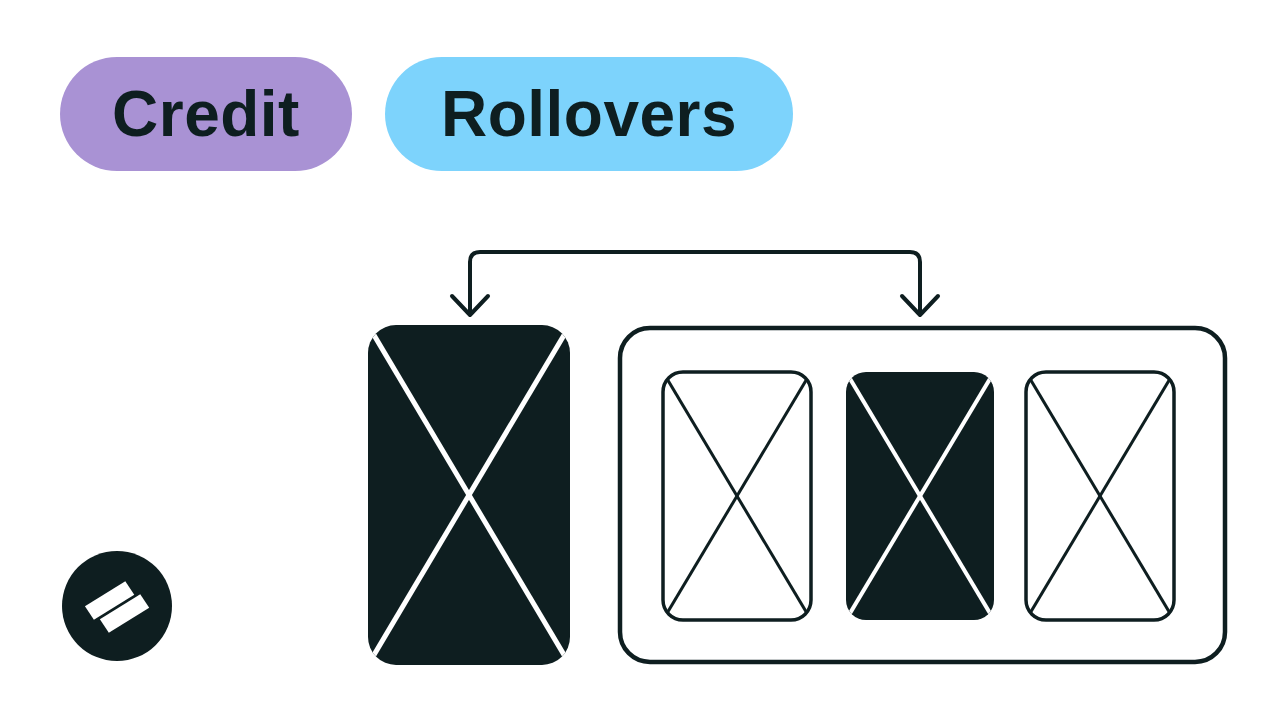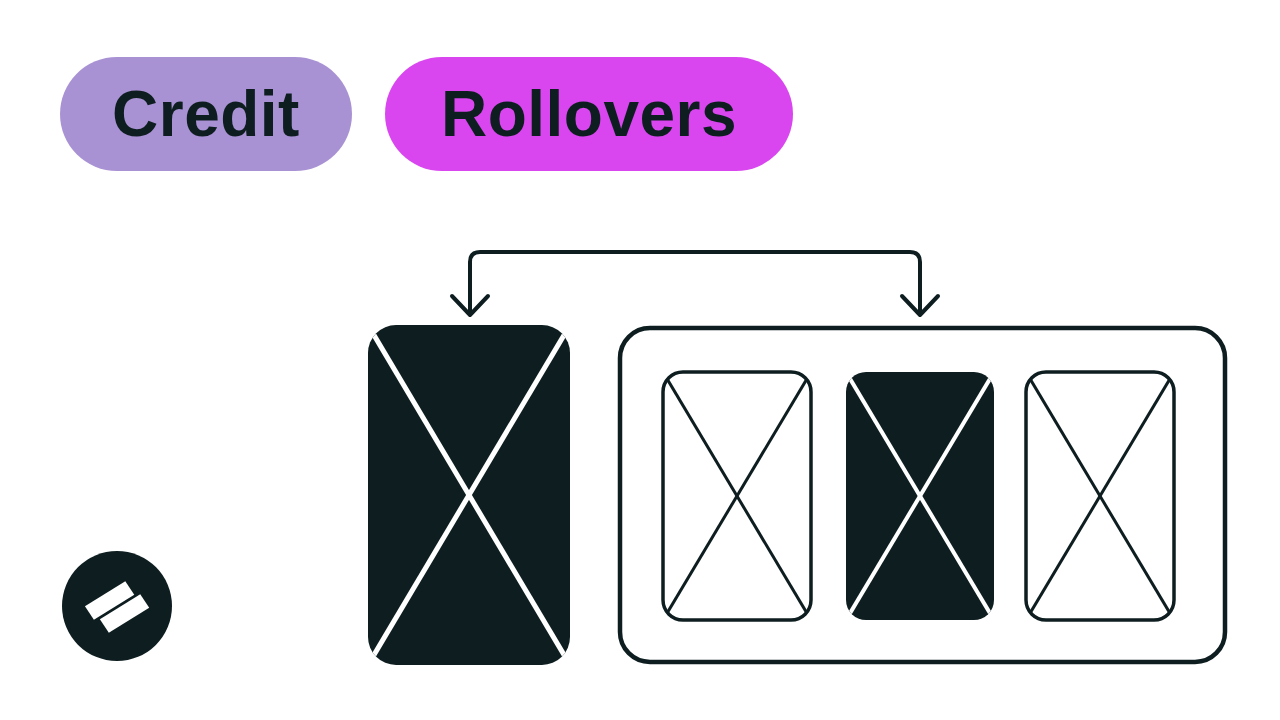--- a/index.html
+++ b/index.html
@@ -23,21 +23,21 @@
     display: flex;
     align-items: center;
     justify-content: center;
     color: #0e1e20;
     font-size: 64px;
     font-weight: 600;
     letter-spacing: 0.5px;
     white-space: nowrap;
   }
   .badge-credit   { background: #a992d4; padding: 0 52px; }
-  .badge-rollovers{ background: #d946ef; padding: 8px 56px; }
+  .badge-rollovers{ background: #7dd3fc; padding: 8px 56px; }
 
   .diagram-layer {
     position: absolute;
     left: 0; top: 0;
     width: 1280px; height: 720px;
   }
   .ink-stroke  { stroke: #0e1e20; }
   .white-stroke{ stroke: #ffffff; }
 </style>
 </head>

